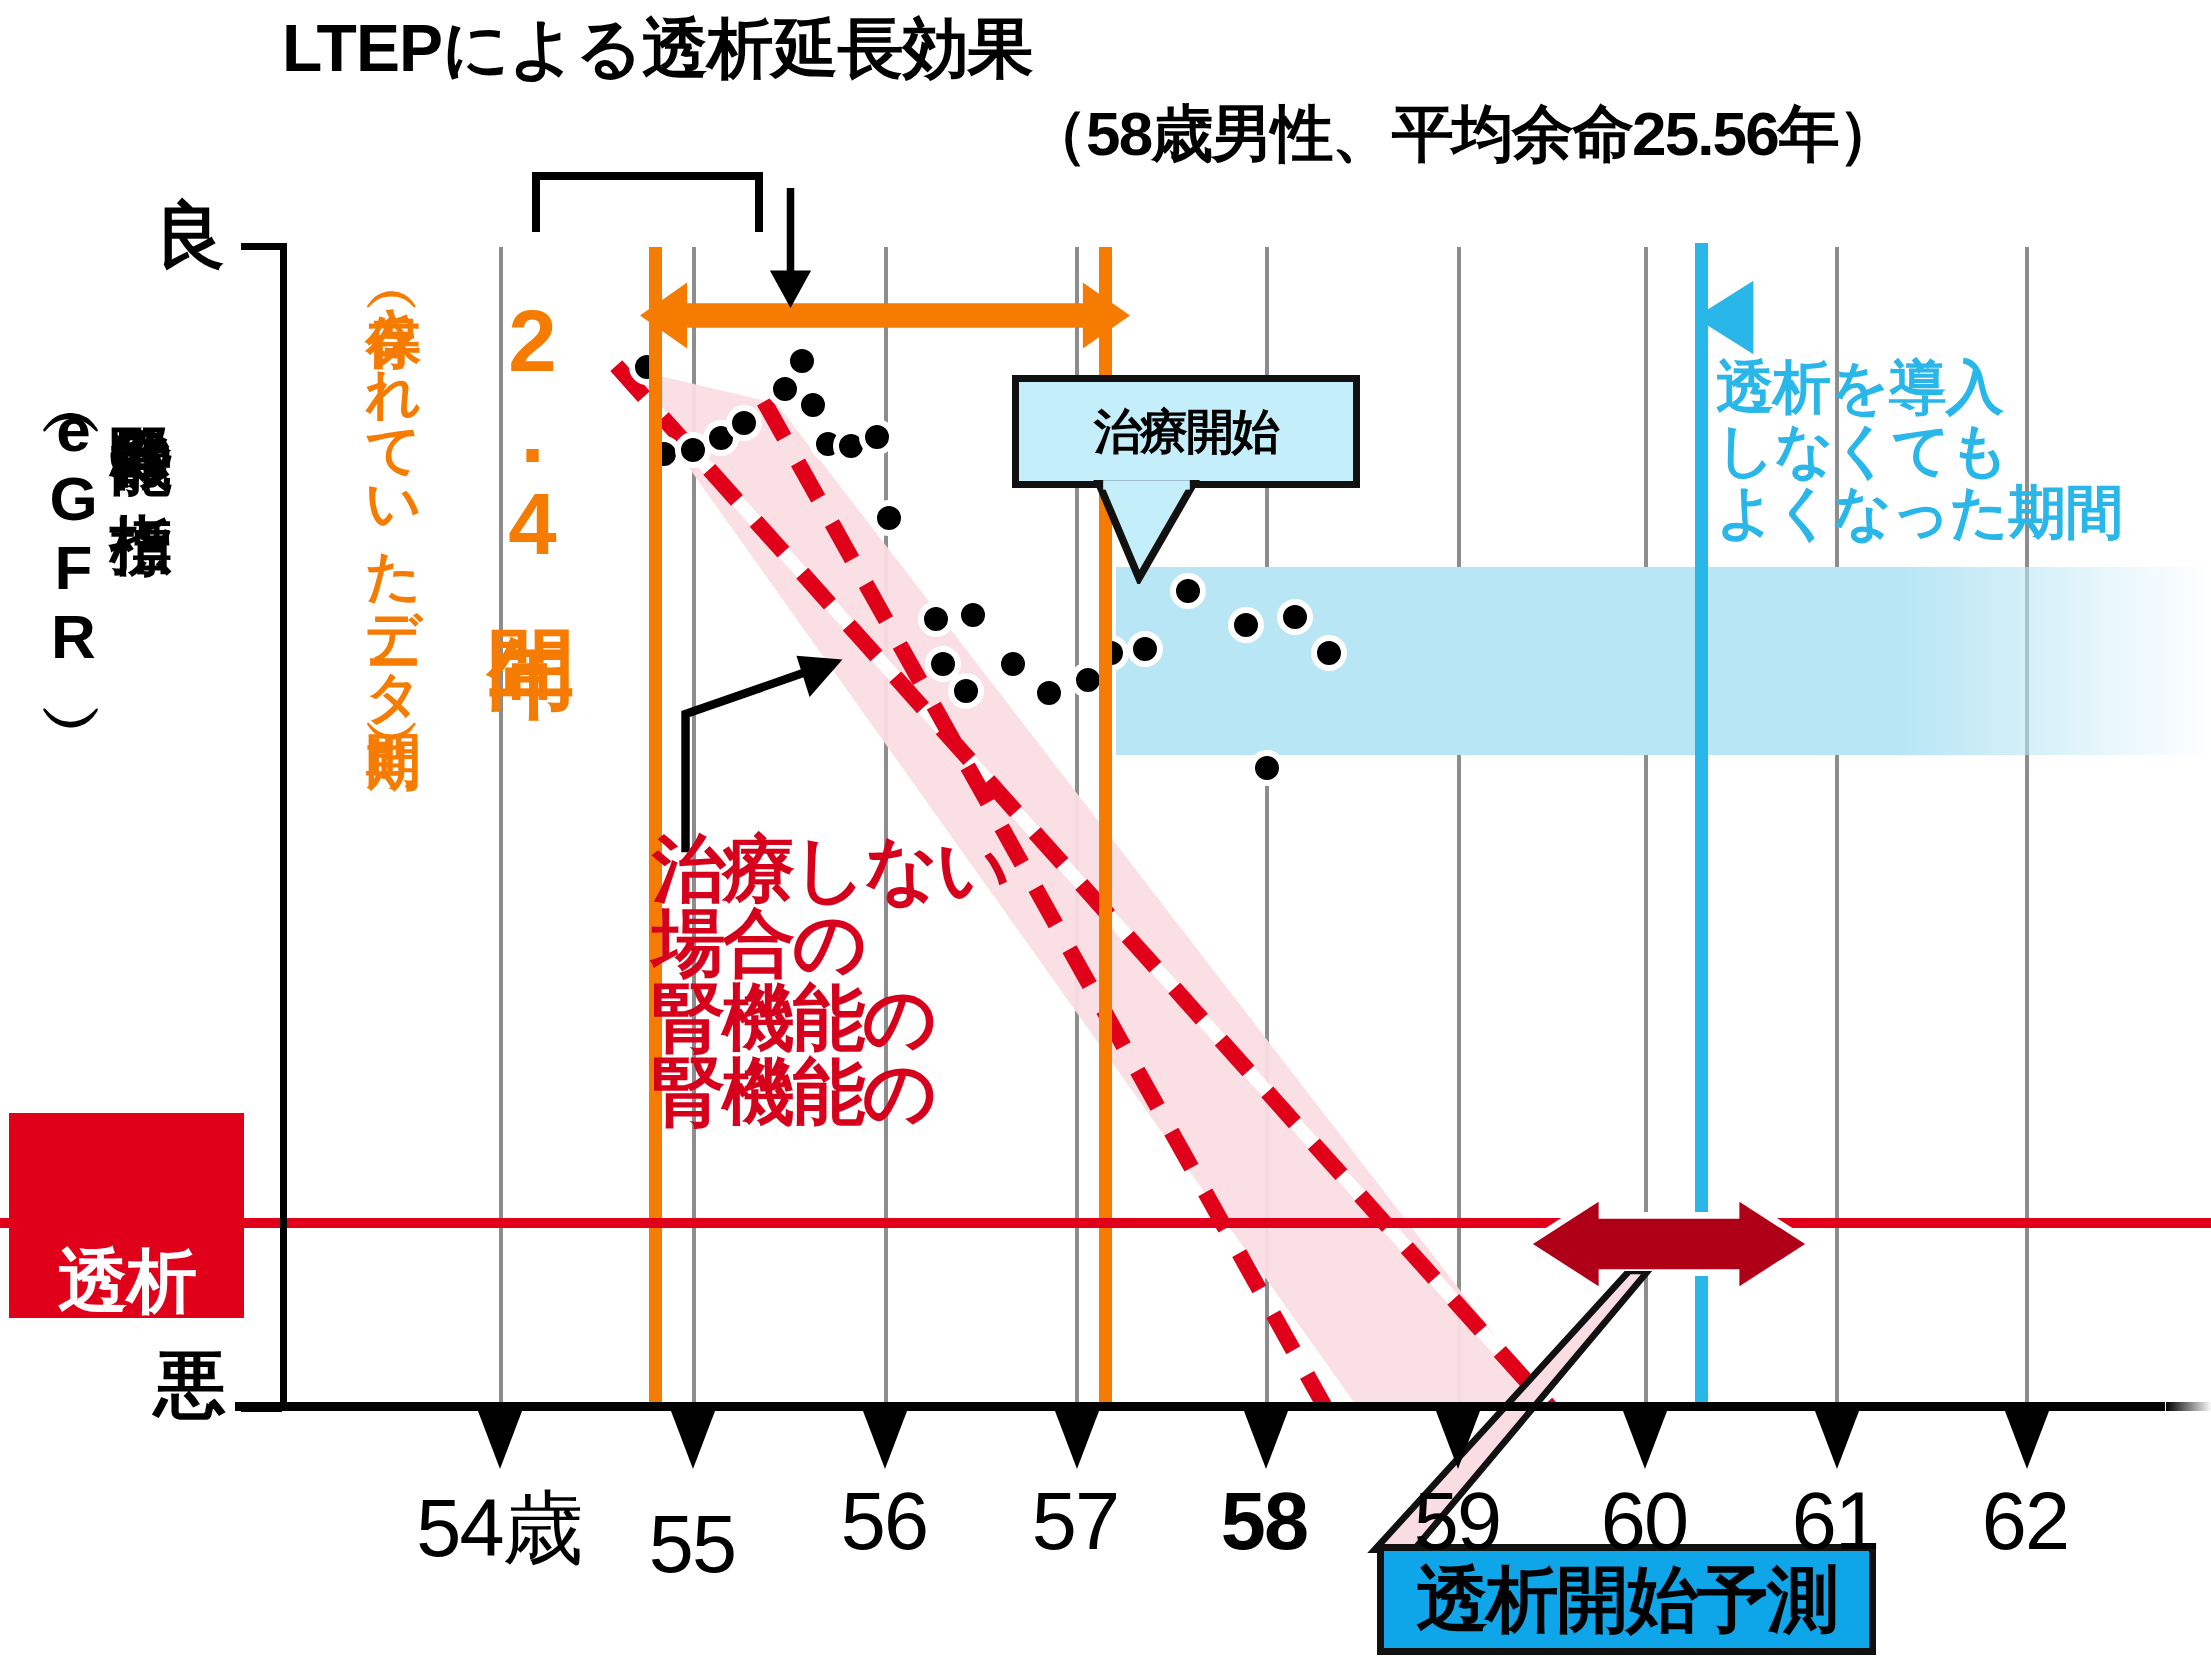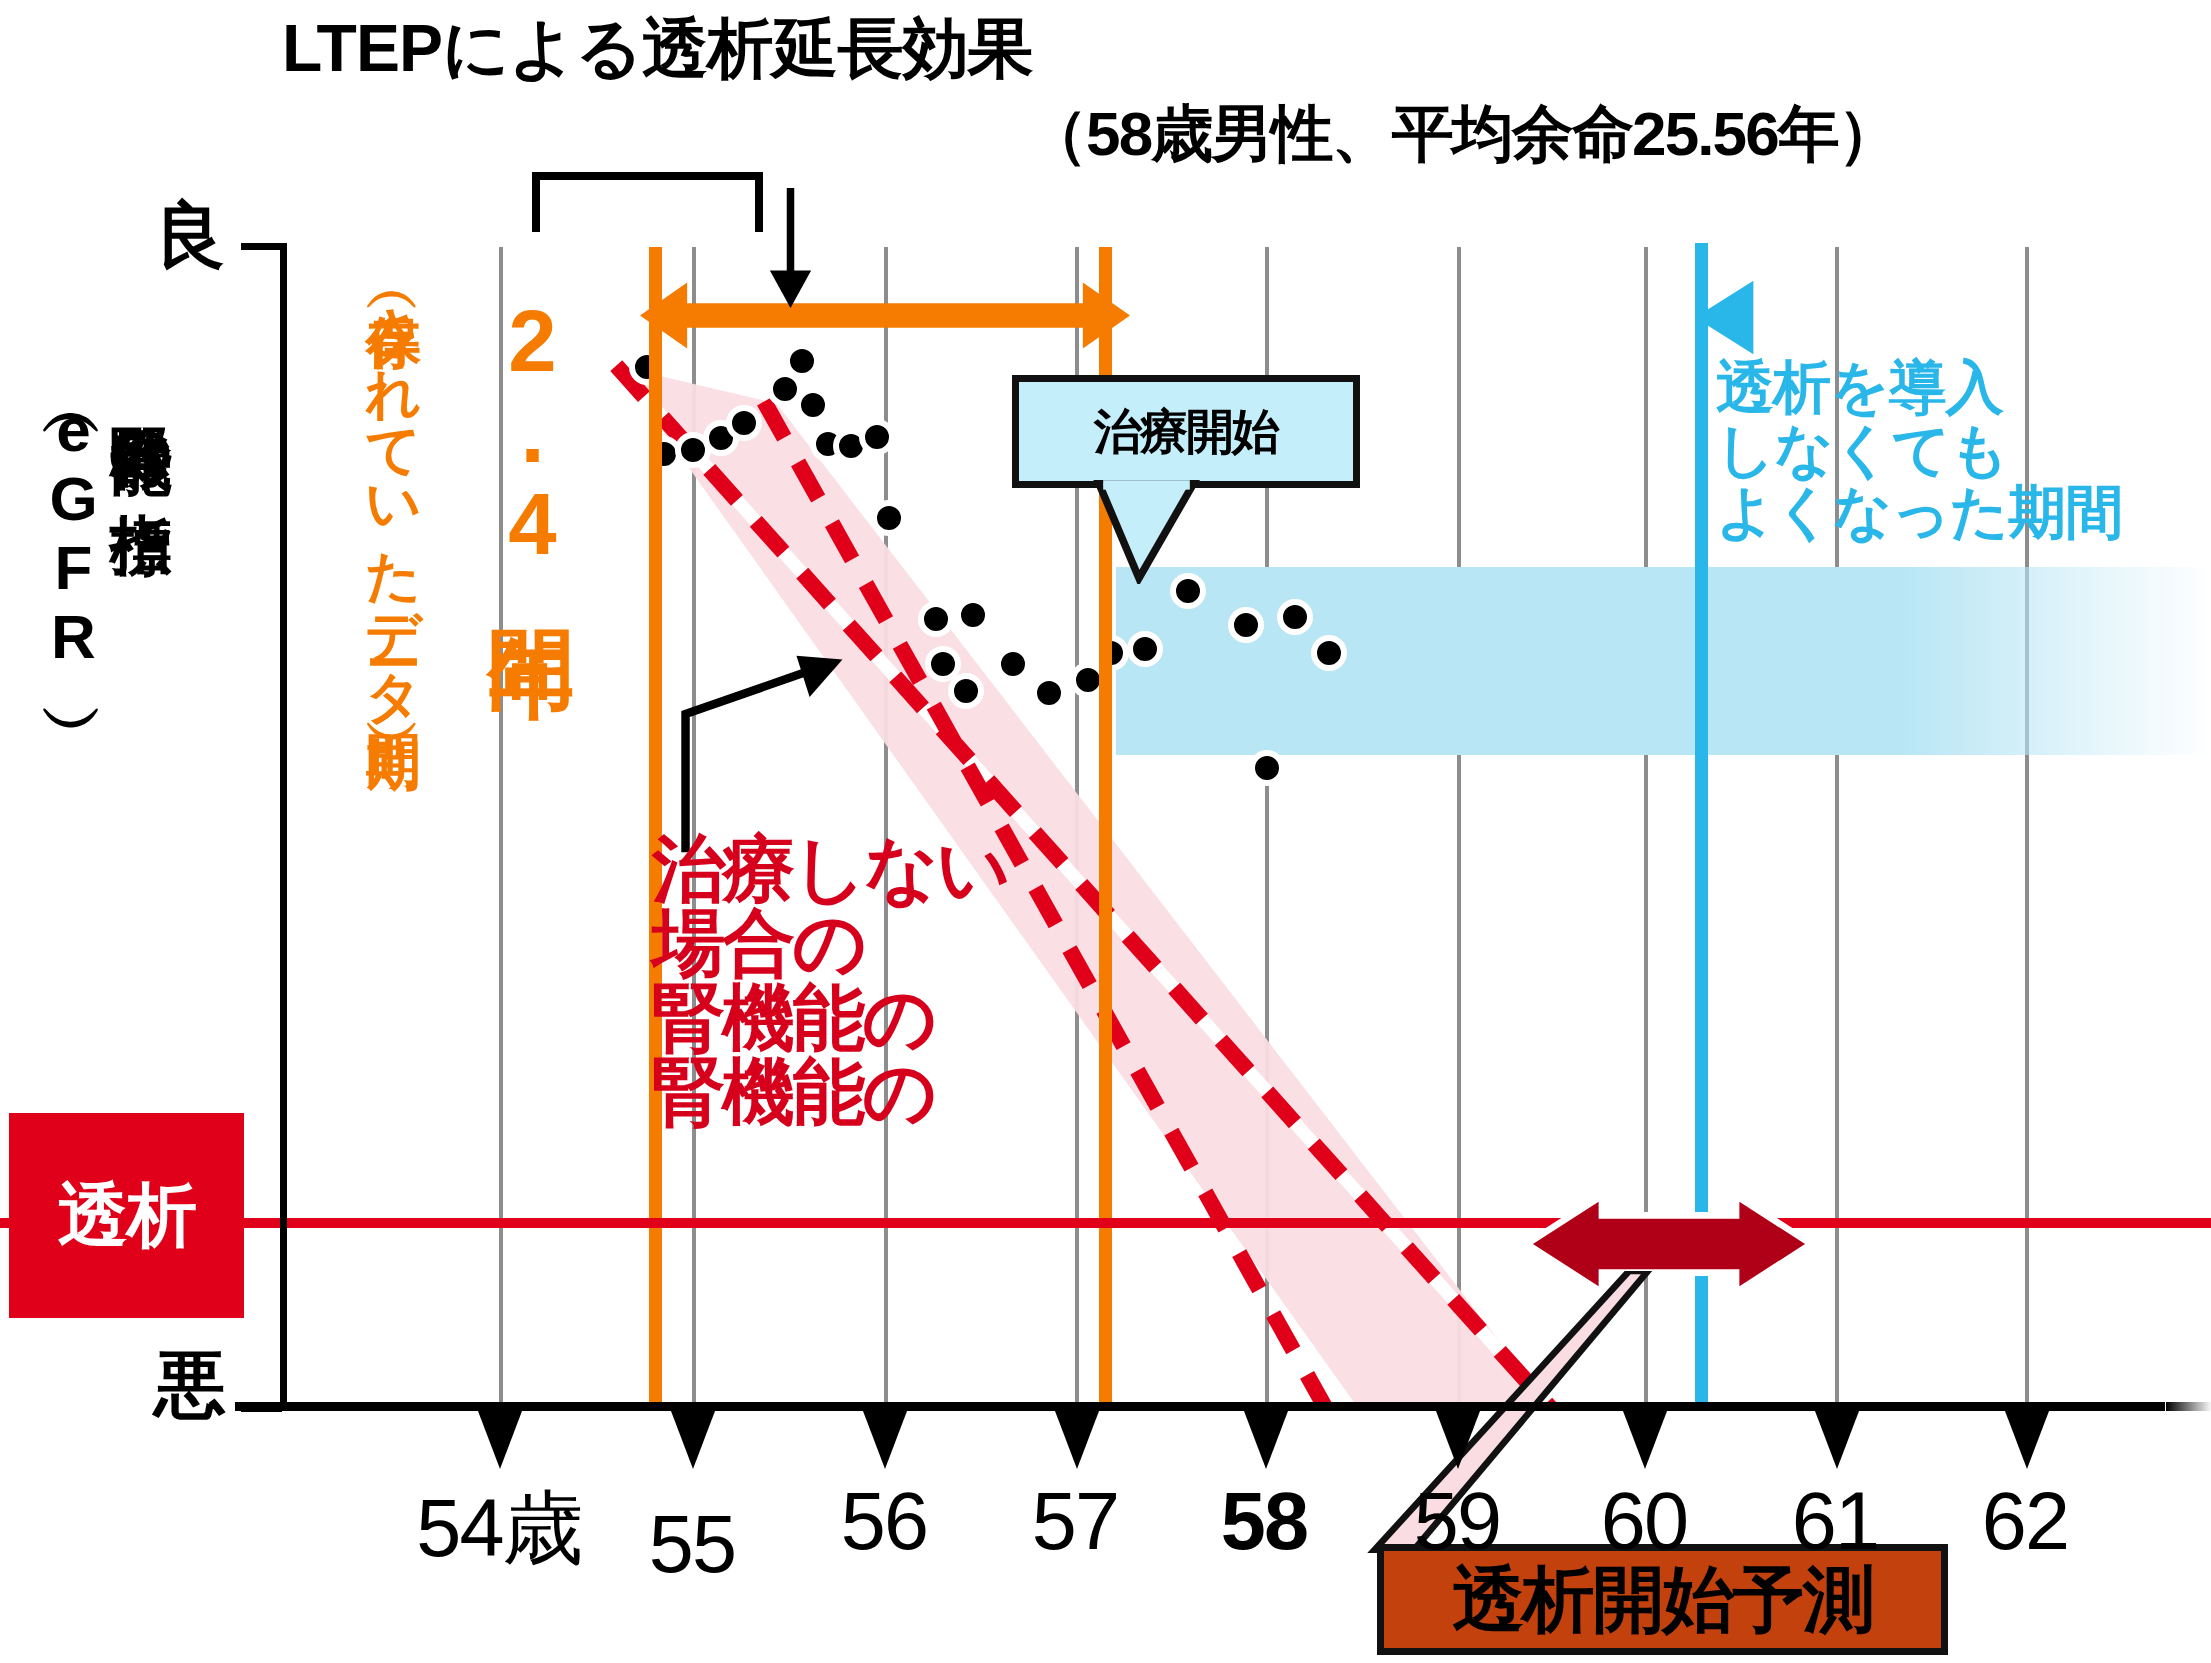--- a/index.html
+++ b/index.html
@@ -100,42 +100,42 @@
     font-size:58px; font-weight:bold; color:#29b6e8;
     line-height:1.08; letter-spacing:-0.9px;
   }
 
   
   #dialysis-line { left:0px; top:1218px; width:2212px; height:10.4px; background:#e1001a; }
   #dialysis-badge {
     left:9.4px; top:1113px; width:235px; height:205px;
     background:#e1001a; color:#fff; font-weight:bold;
     font-size:70px; line-height:1.06; letter-spacing:-0.9px;
-    display:flex; align-items:center; justify-content:center; text-align:center;
+    display:flex; align-items:flex-end; justify-content:center; text-align:center;
   }
   #red-text {
     left:652px; top:832px; width:414px;
     font-size:73px; font-weight:bold; color:#d6001c;
     line-height:1.02; letter-spacing:-2.8px;
   }
   #red-arrow-svg { left:678px; top:603px; }
 
   
   #dbl-arrow { left:1523px; top:1183px; }
 
   
   #callout-treat {
     left:1012px; top:375px; width:348px; height:113px;
     background:#c5eefb; border:7.5px solid #111;
     display:flex; align-items:center; justify-content:center;
     font-size:48px; font-weight:bold; letter-spacing:-1.9px;
   }
   #callout-pred {
-    left:1377px; top:1544px; width:571px; height:111px;
-    background:#c2410c; border:7.5px solid #111;
+    left:1377px; top:1544px; width:499px; height:111px;
+    background:#0ea5e9; border:7.5px solid #111;
     display:flex; align-items:center; justify-content:center;
     font-size:72px; font-weight:bold; letter-spacing:-1.9px;
   }
 </style>
 </head>
 <body>
 
 <div class="abs" id="title">LTEPによる透析延長効果</div>
 <div class="abs" id="subtitle">（58歳男性、平均余命25.56年）</div>
 

